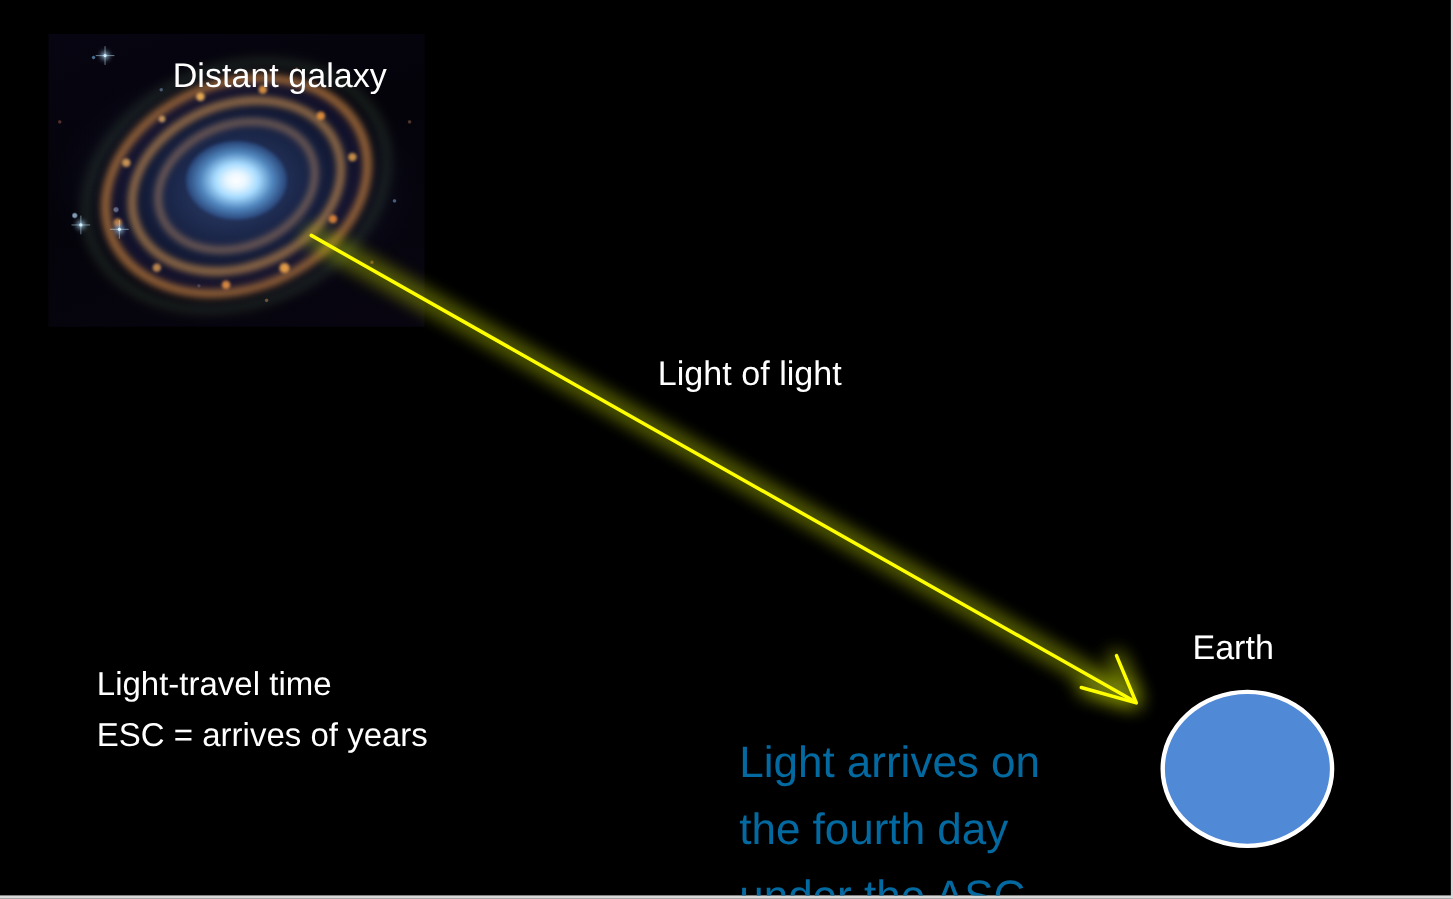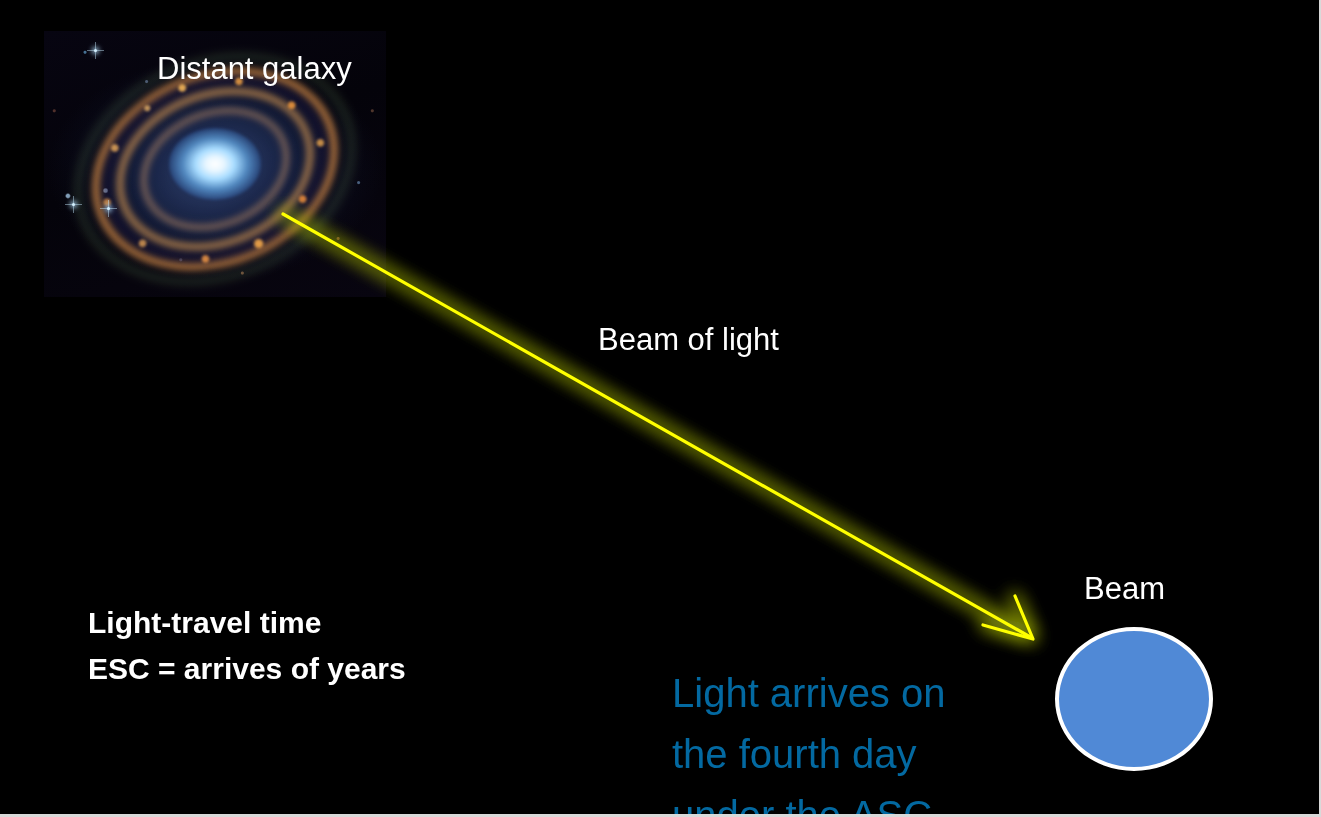--- a/index.html
+++ b/index.html
@@ -178,21 +178,20 @@
     top: 570px;
     font-size: 31px;
   }
   #block-light-travel {
     position: absolute;
     left: 88px;
     top: 600px;
     color: #ffffff;
     font-size: 30px;
     line-height: 1.52;
-    font-weight: bold;
   }
   #block-arrival {
     position: absolute;
     left: 672px;
     top: 663px;
     width: 336px;
     color: #0369a1;
     font-size: 40px;
     line-height: 1.52;
   }
@@ -245,23 +244,23 @@
       <line x1="283" y1="214" x2="1030" y2="636" stroke="#9fae10" stroke-width="7" stroke-linecap="round"></line>
       <polyline points="984,624 1032,638 1014,597" fill="none" stroke="#9fae10" stroke-width="7" stroke-linecap="round" stroke-linejoin="round"></polyline>
     </g>
 
     <line x1="283" y1="214" x2="1032" y2="638" stroke="#ffff00" stroke-width="3.2" stroke-linecap="round"></line>
     <polyline points="983,625 1033,639 1015,596" fill="none" stroke="#ffff00" stroke-width="3.2" stroke-linecap="round" stroke-linejoin="round"></polyline>
   </svg>
 
   <div class="label" id="label-distant-galaxy">Distant galaxy</div>
 
-  <div class="label" id="label-beam">Beam of light</div>
-
-  <div class="label" id="label-earth">Beam</div>
+  <div class="label" id="label-beam">Light of light</div>
+
+  <div class="label" id="label-earth">Earth</div>
 
   <div id="block-light-travel">
     <div>Light-travel time</div>
     <div>ESC = arrives of years</div>
   </div>
 
   <div id="block-arrival">Light arrives on the fourth day under the ASC</div>
 
   <div id="earth-circle"></div>
 

